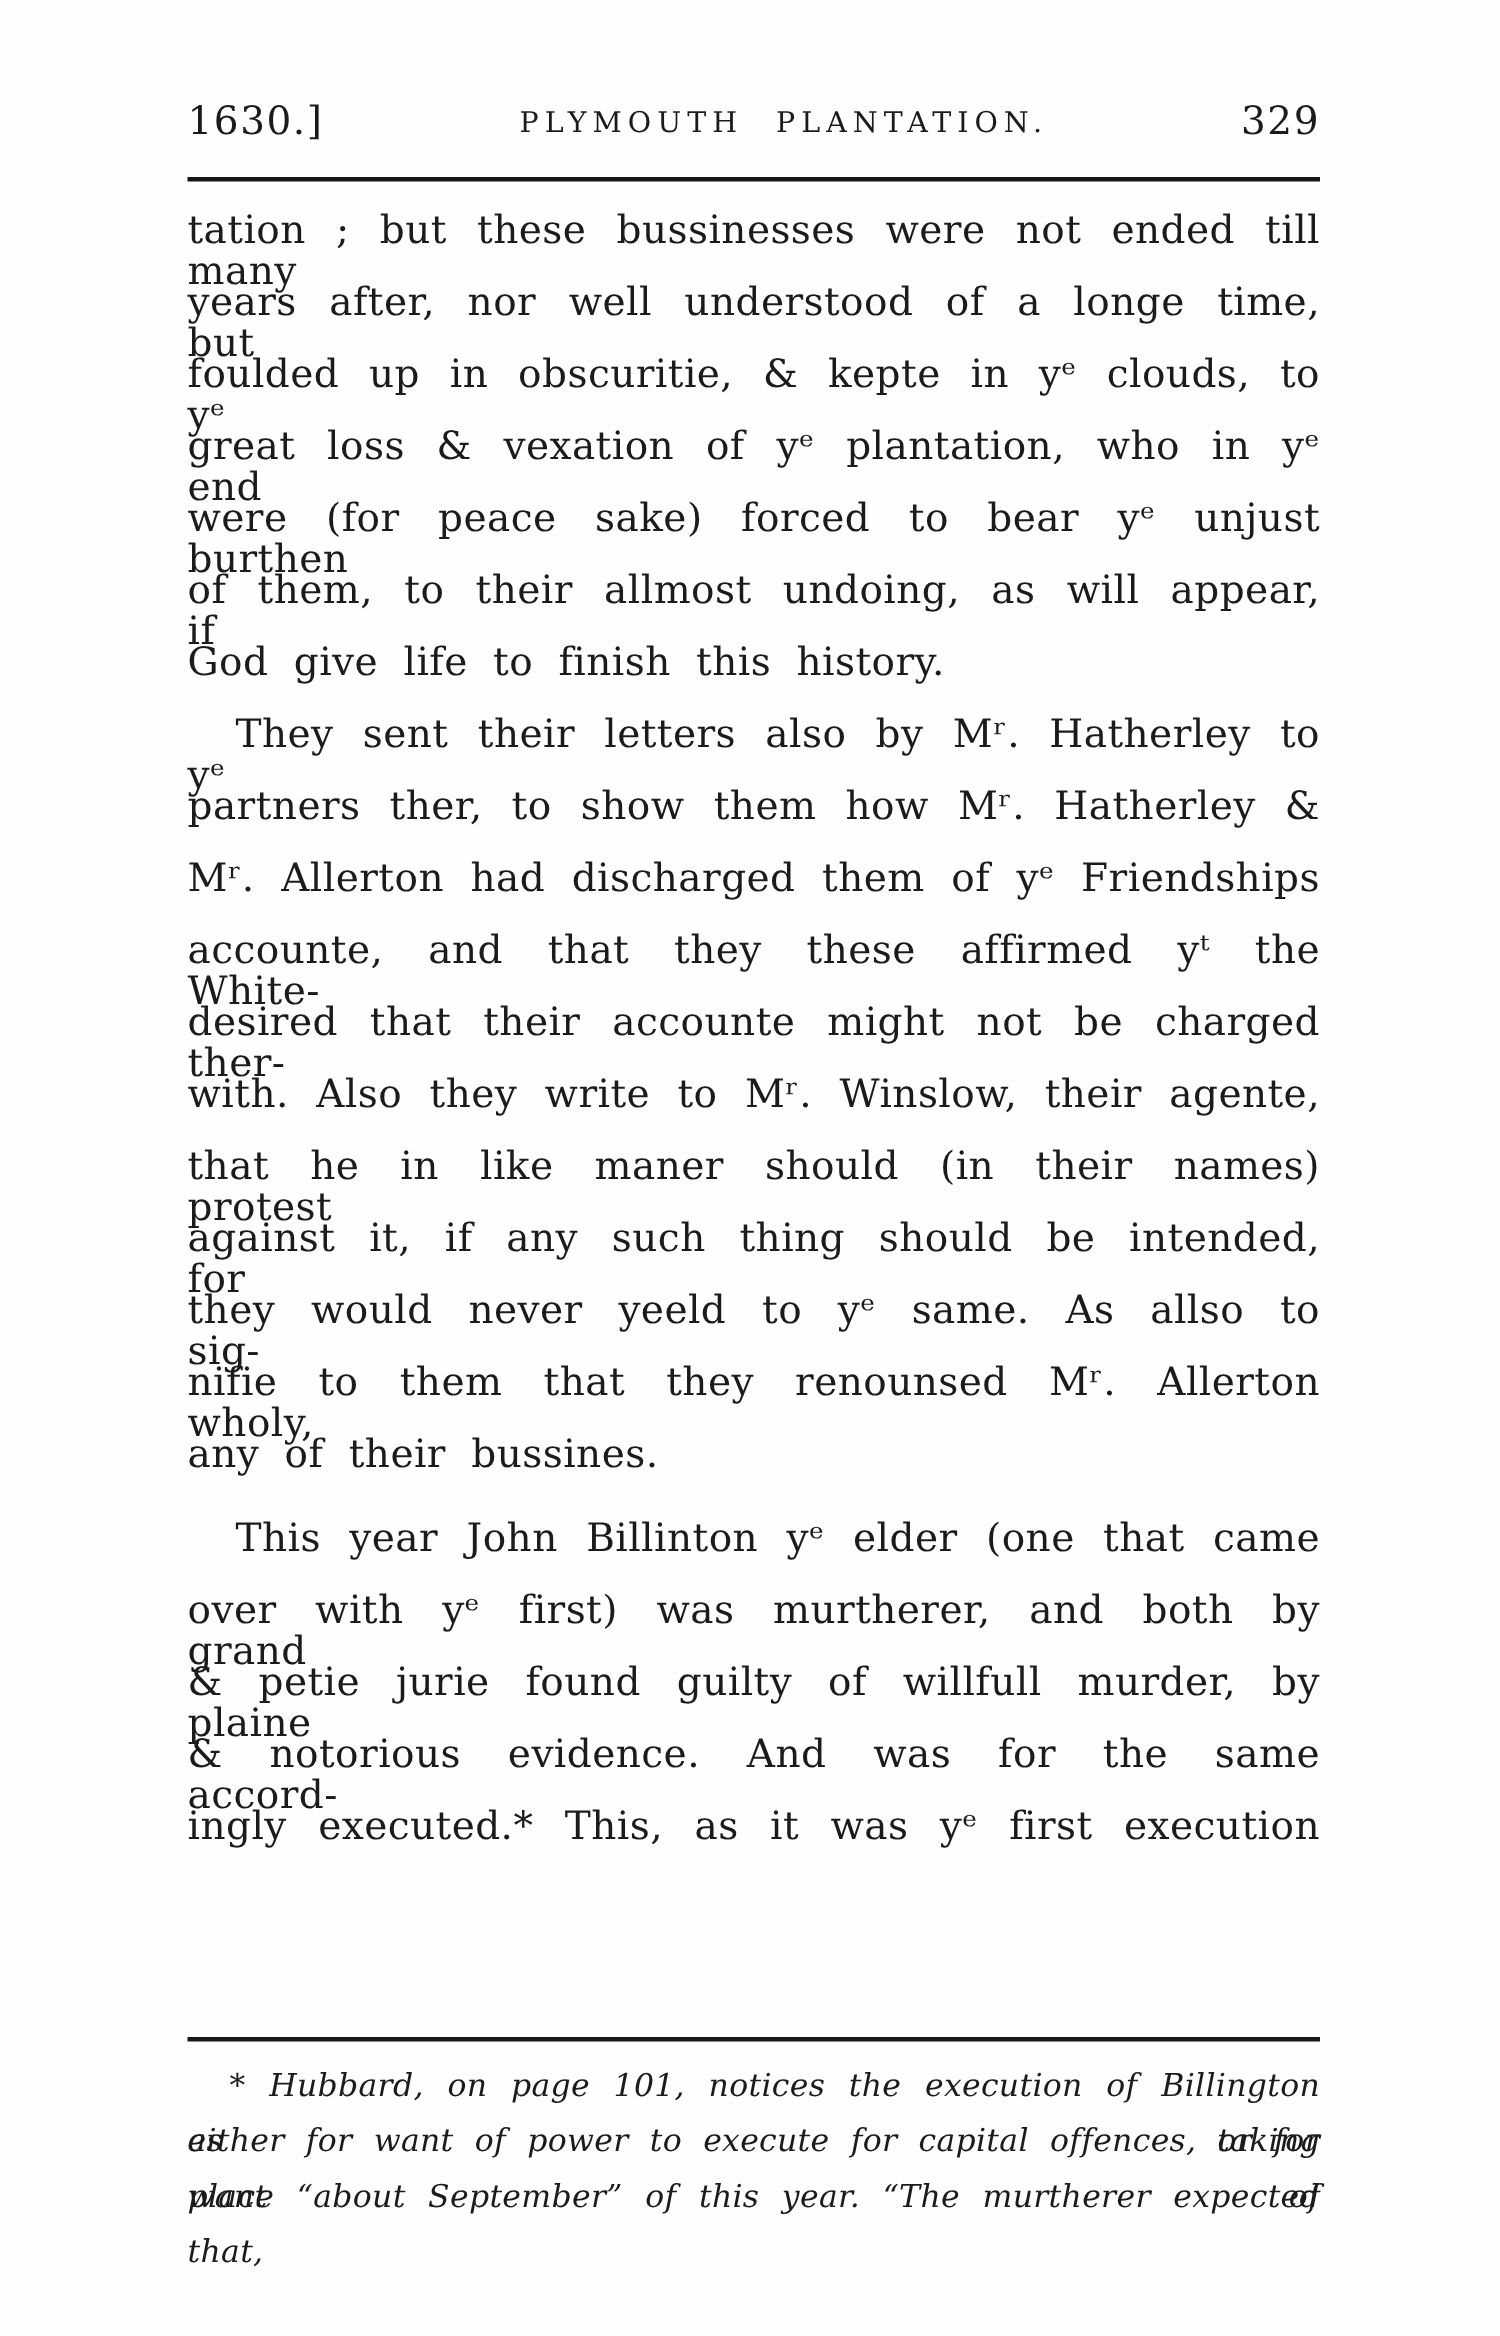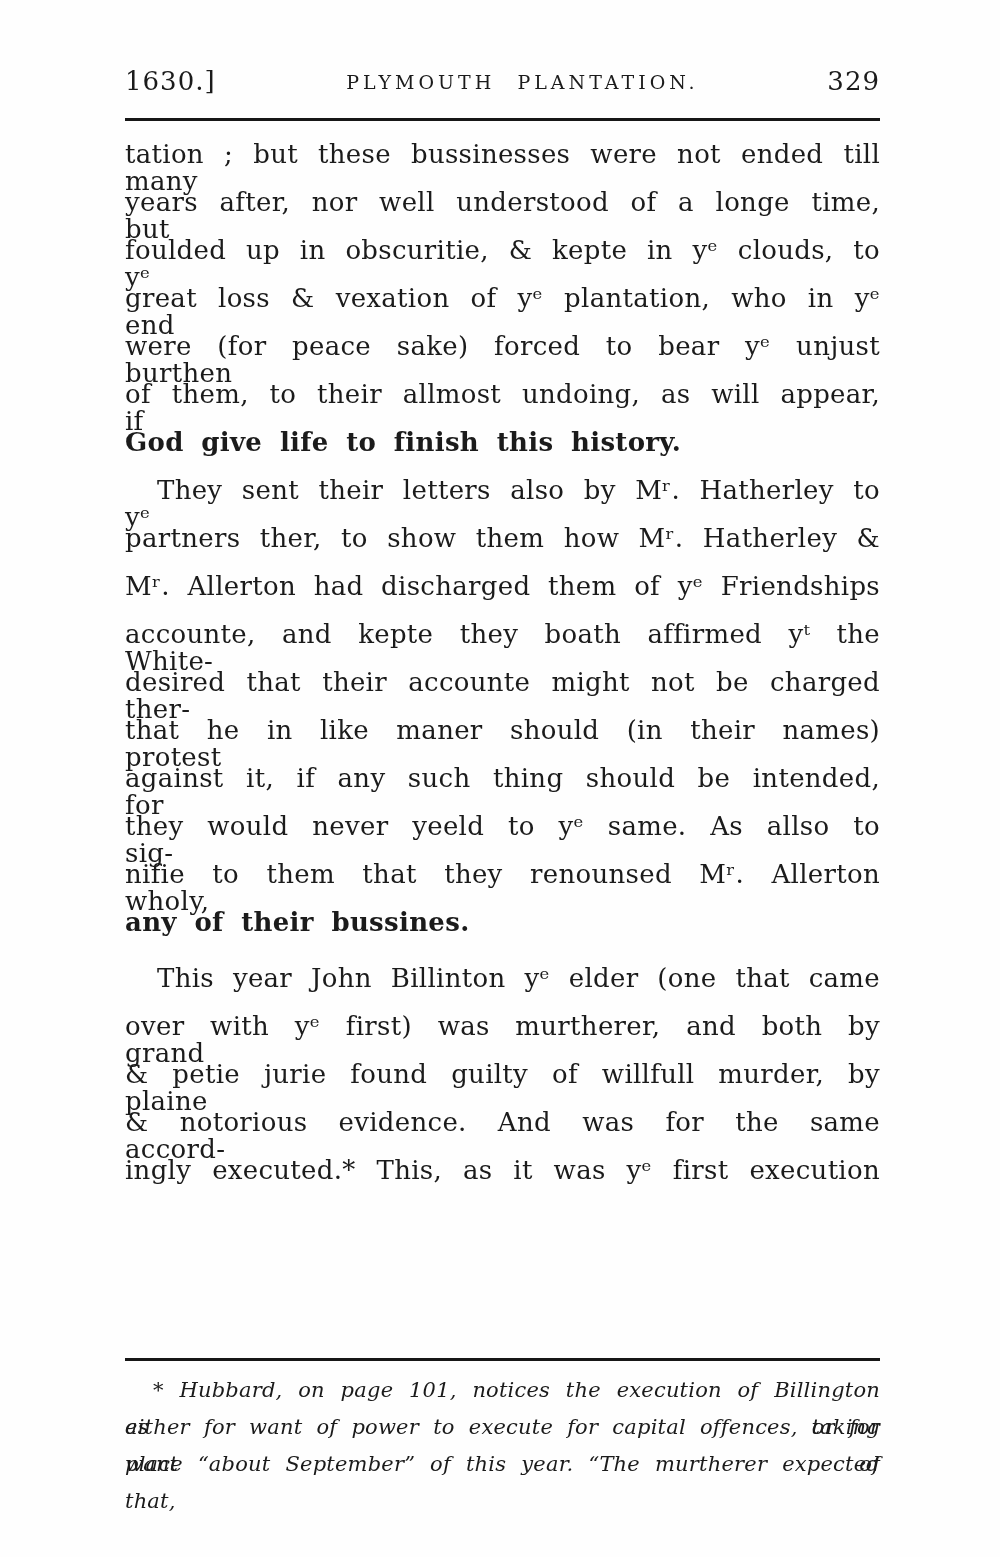--- a/index.html
+++ b/index.html
@@ -35,21 +35,21 @@
     font-size:26px;line-height:27px;
     word-spacing:0.32em;letter-spacing:0.3px;
   }
   .para{margin:0;}
   .para.sp{margin-top:8px;}
   .bl{
     text-align:justify;text-align-last:justify;
     white-space:normal;height:48px;overflow:visible;
   }
   .bl.ind{text-indent:32px;}
-  .bl.end{text-align-last:left;font-weight:bold;}
+  .bl.end{text-align-last:left;}
   
   .fnote{
     position:absolute;top:1372px;left:125px;width:755px;
     font-size:21px;line-height:37px;
     word-spacing:0.28em;letter-spacing:0.2px;font-style:italic;
   }
   .fl{
     text-align:justify;text-align-last:justify;height:37px;
   }
   .fl.ind{text-indent:28px;}
@@ -76,22 +76,23 @@
       <div class="bl">great loss &amp; vexation of yᵉ plantation, who in yᵉ end</div>
       <div class="bl">were (for peace sake) forced to bear yᵉ unjust burthen</div>
       <div class="bl">of them, to their allmost undoing, as will appear, if</div>
       <div class="bl end">God give life to finish this history.</div>
     </div>
 
     <div class="para">
       <div class="bl ind">They sent their letters also by Mʳ. Hatherley to yᵉ</div>
       <div class="bl">partners ther, to show them how Mʳ. Hatherley &amp;</div>
       <div class="bl">Mʳ. Allerton had discharged them of yᵉ Friendships</div>
-      <div class="bl">accounte, and kepte they boath affirmed yᵗ the White-</div>
+      <div class="bl">accounte, and that they these affirmed yᵗ the White-</div>
       <div class="bl">desired that their accounte might not be charged ther-</div>
+      <div class="bl">with.  Also they write to Mʳ. Winslow, their agente,</div>
       <div class="bl">that he in like maner should (in their names) protest</div>
       <div class="bl">against it, if any such thing should be intended, for</div>
       <div class="bl">they would never yeeld to yᵉ same.  As allso to sig-</div>
       <div class="bl">nifie to them that they renounsed Mʳ. Allerton wholy,</div>
       <div class="bl end">any of their bussines.</div>
     </div>
 
     <div class="para sp">
       <div class="bl ind">This year John Billinton yᵉ elder (one that came</div>
       <div class="bl">over with yᵉ first) was murtherer, and both by grand</div>

